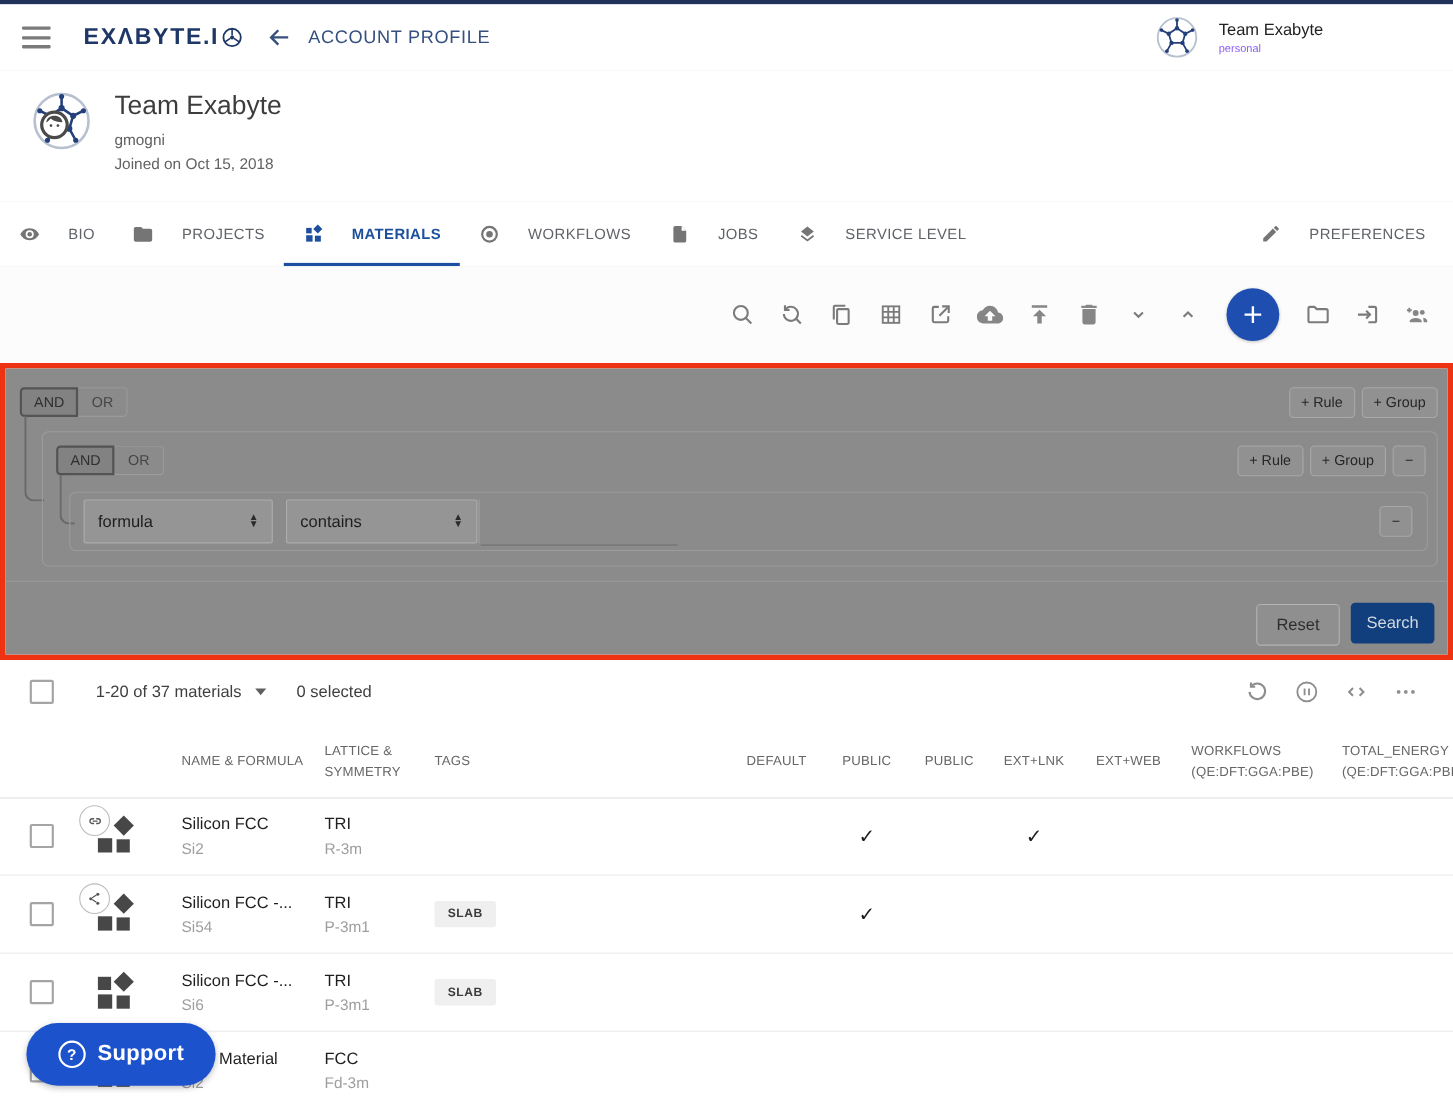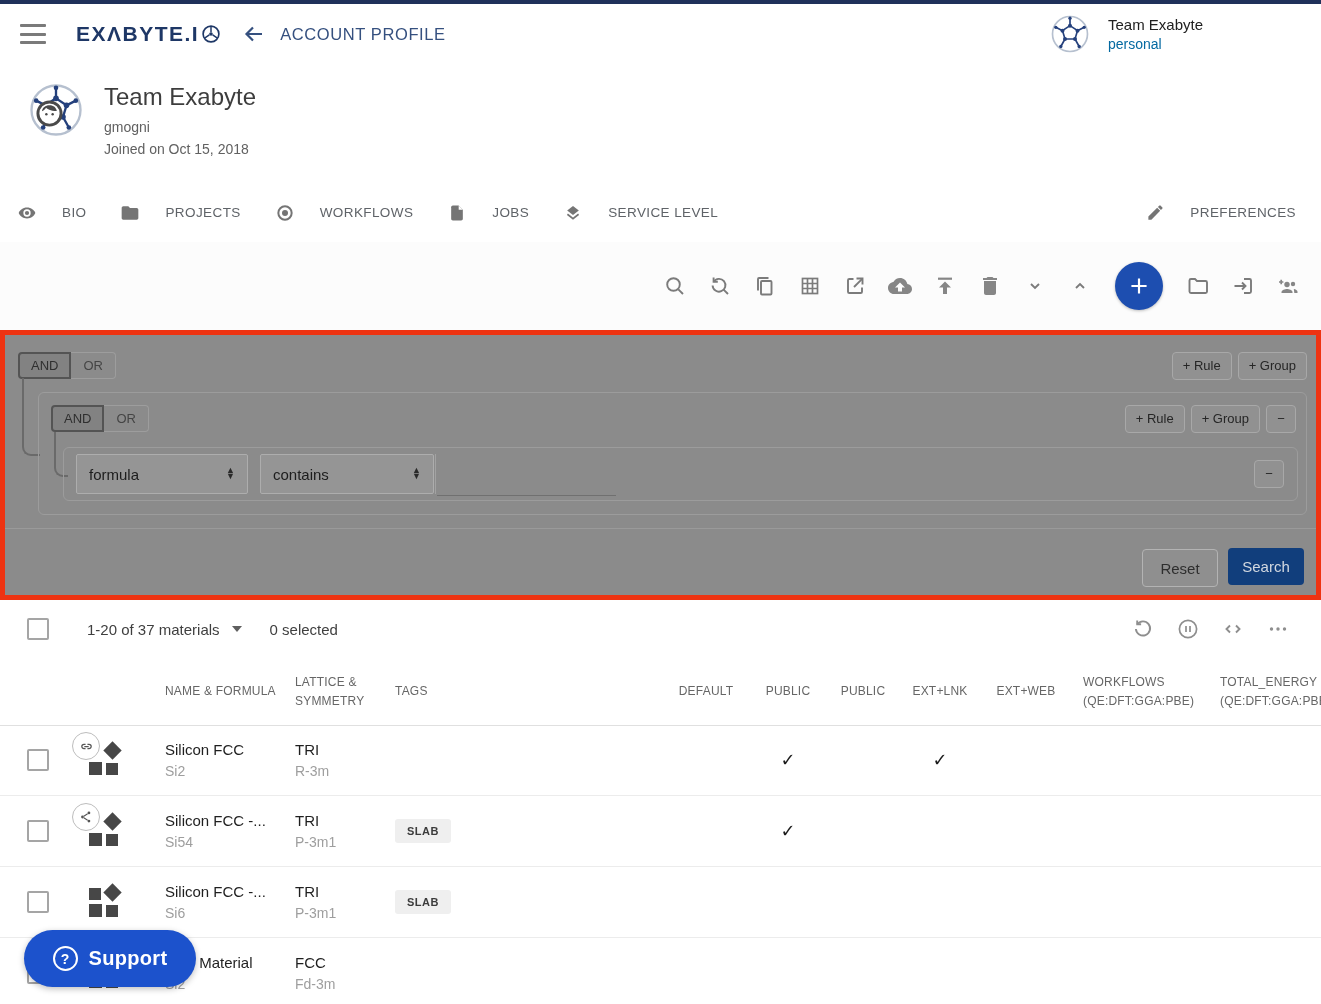--- a/index.html
+++ b/index.html
@@ -13,21 +13,21 @@
   .hamburger{width:26px;height:20px;margin-left:20px;display:flex;flex-direction:column;justify-content:space-between;cursor:pointer;}
   .hamburger span{display:block;height:3px;background:#7a7a7a;border-radius:1px;}
   .logo{display:flex;align-items:center;margin-left:30px;font-size:21px;font-weight:700;
         letter-spacing:1.5px;color:#1e3766;}
   .logo svg{margin-left:1px;}
   .back-arrow{margin-left:20px;cursor:pointer;display:flex;}
   .page-title{margin-left:14px;font-size:16.5px;letter-spacing:.6px;color:#35507f;}
   .header-right{margin-left:auto;display:flex;align-items:center;margin-right:118px;}
   .header-right .txt{margin-left:18px;}
   .hr-name{font-size:15px;color:#212121;}
-  .hr-role{font-size:14px;color:#0369a1;margin-top:3px;}
+  .hr-role{font-size:10px;color:#8b5cf6;margin-top:3px;}
 
   
   .profile{position:absolute;left:0;top:64px;right:0;height:119px;background:#fff;border-bottom:1px solid #e3e3e3;}
   .p-avatar{position:absolute;left:28px;top:18px;width:56px;height:56px;}
   .p-face{position:absolute;left:36px;top:36px;}
   .p-name{position:absolute;left:104px;top:19px;font-size:24px;color:#3d3d3d;}
   .p-user{position:absolute;left:104px;top:55px;font-size:14px;color:#616161;}
   .p-joined{position:absolute;left:104px;top:77px;font-size:14px;color:#616161;}
 
   
@@ -214,20 +214,31 @@
           <circle cx="12" cy="12" r="2.5" fill="#757575"></circle>
       </svg>
       <span>BIO</span>
     </div>
     <div class="tab">
       <svg width="20" height="20" viewBox="0 0 24 24">
         <path fill="#757575" d="M10 4H4c-1.1 0-2 .9-2 2v12c0 1.1.9 2 2 2h16c1.1 0 2-.9 2-2V8c0-1.1-.9-2-2-2h-8l-2-2z"></path>
       </svg>
       <span>PROJECTS</span>
     </div>
+    <div class="tab active">
+      <svg width="20" height="20" viewBox="0 0 24 24">
+        <g fill="#1e4f9e">
+          <rect x="4" y="5" width="6" height="6"></rect>
+          <rect x="13.2" y="2.8" width="7" height="7" transform="rotate(45 16.7 6.3)"></rect>
+          <rect x="4" y="13" width="7" height="7"></rect>
+          <rect x="13.5" y="13.5" width="6.5" height="6.5"></rect>
+        </g>
+      </svg>
+      <span>MATERIALS</span>
+    </div>
     <div class="tab">
       <svg width="20" height="20" viewBox="0 0 24 24">
         <circle cx="12" cy="12" r="8" fill="none" stroke="#757575" stroke-width="2.4"></circle>
         <circle cx="12" cy="12" r="3.6" fill="#757575"></circle>
       </svg>
       <span>WORKFLOWS</span>
     </div>
     <div class="tab">
       <svg width="20" height="20" viewBox="0 0 24 24">
         <path fill="#757575" d="M14 3H7c-1.1 0-2 .9-2 2v14c0 1.1.9 2 2 2h10c1.1 0 2-.9 2-2V8l-5-5z"></path>

